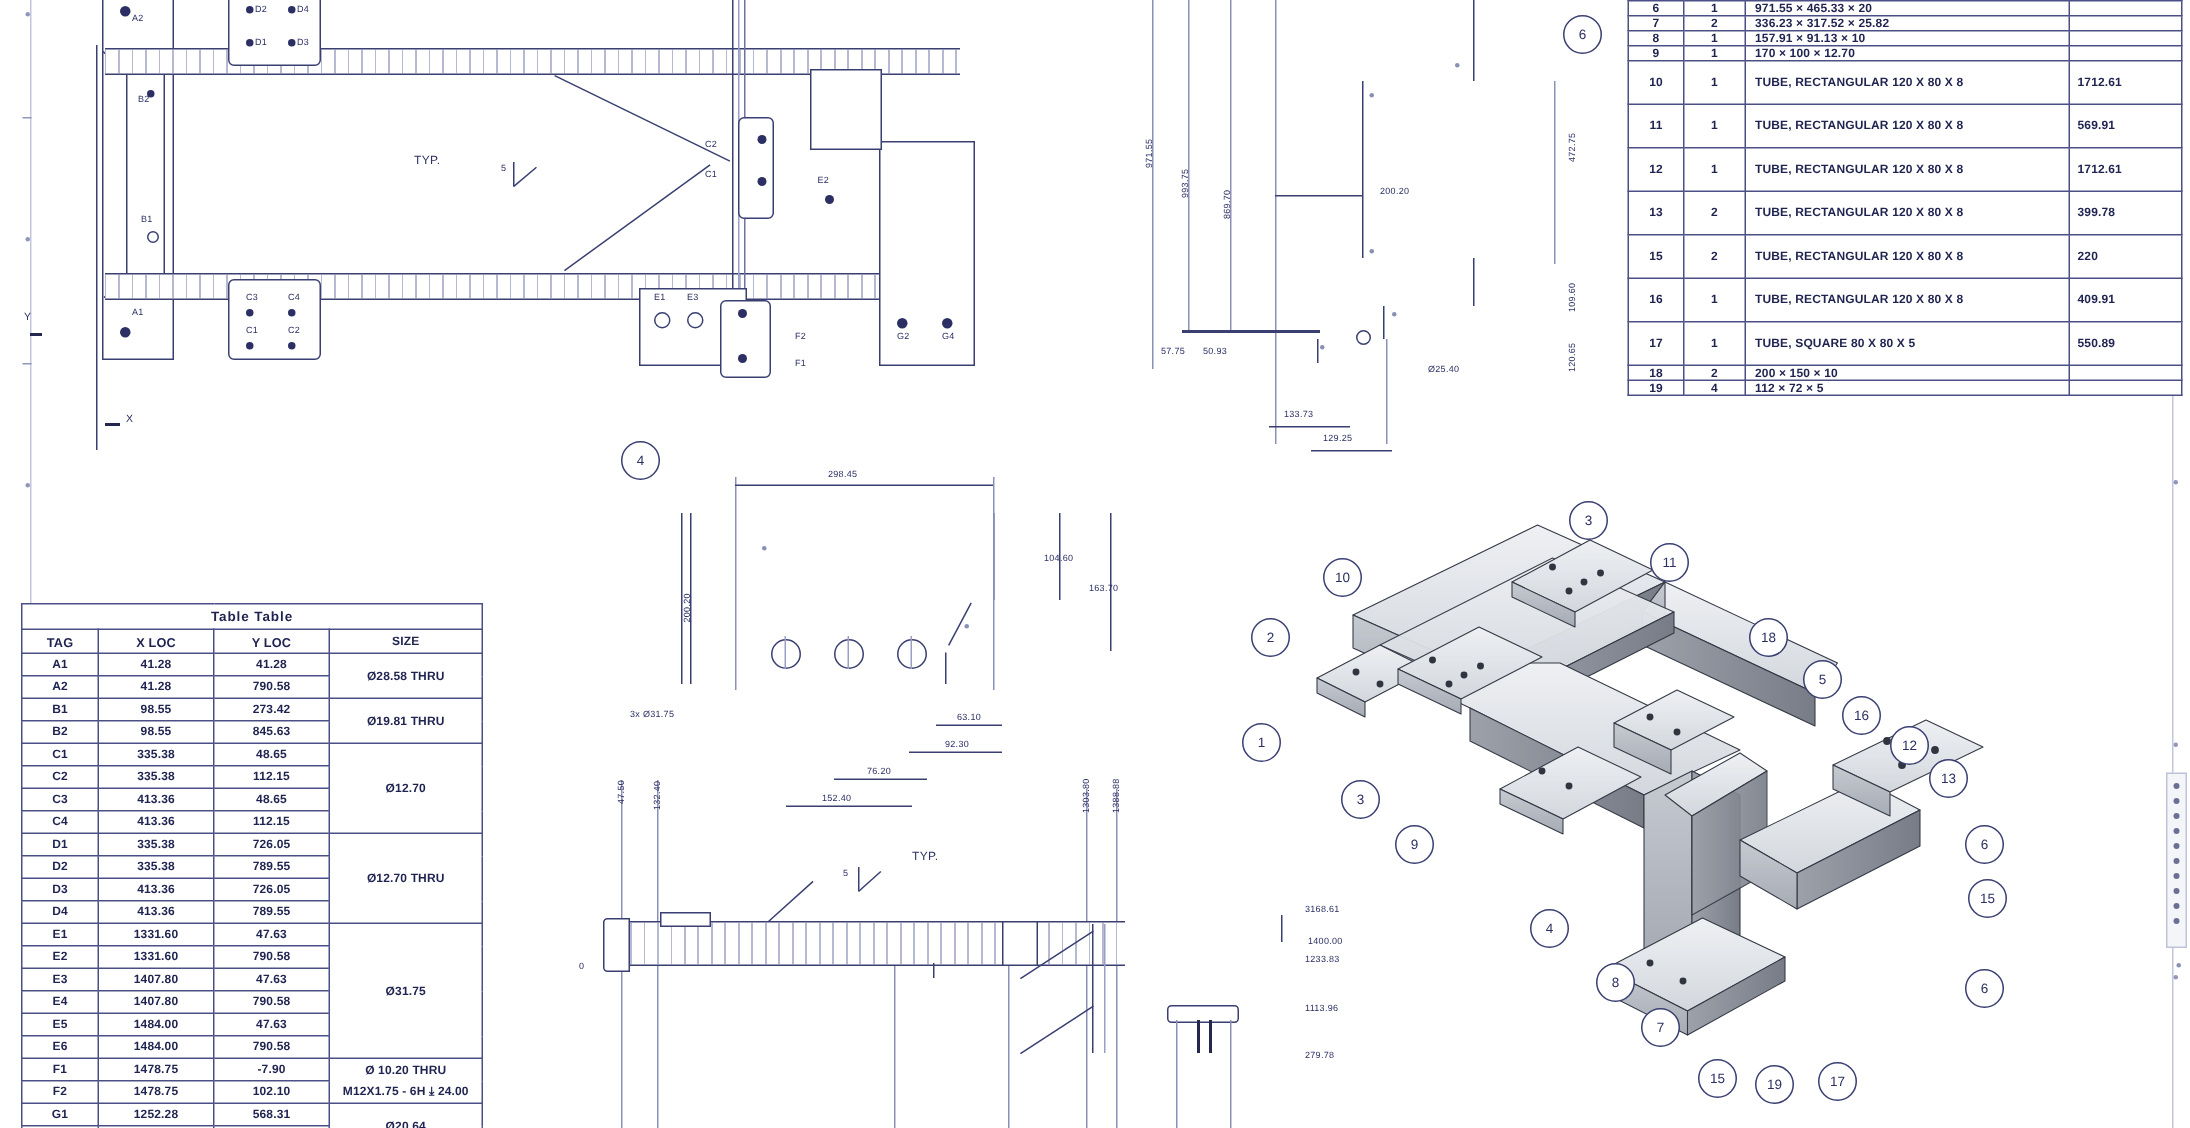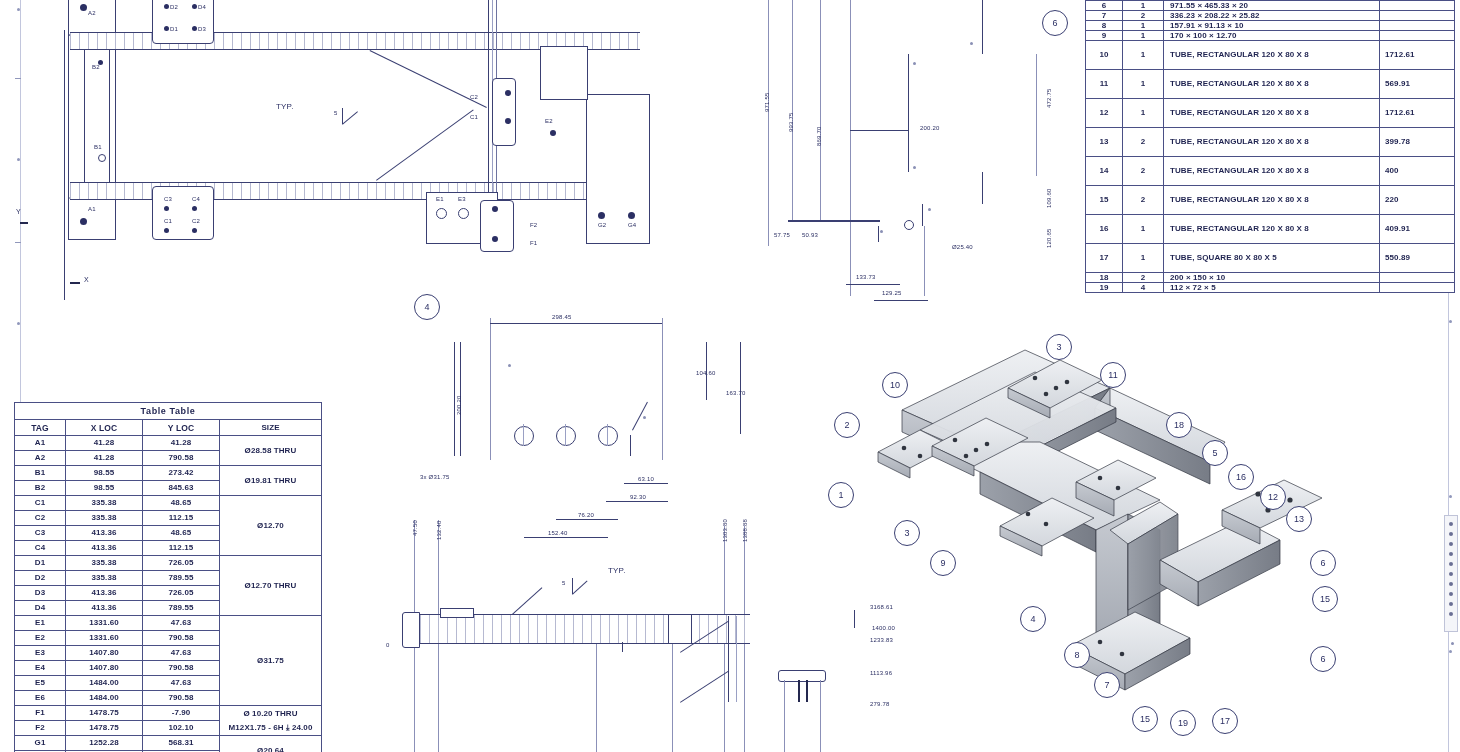--- a/index.html
+++ b/index.html
@@ -555,21 +555,21 @@
         </tr>
         <tr>
           <td class="c-item">6</td>
           <td class="c-qty">1</td>
           <td class="c-desc">971.55 × 465.33 × 20</td>
           <td class="c-len"></td>
         </tr>
         <tr>
           <td class="c-item">7</td>
           <td class="c-qty">2</td>
-          <td class="c-desc">336.23 × 208.22 × 25.82</td>
+          <td class="c-desc">336.23 × 317.52 × 25.82</td>
           <td class="c-len"></td>
         </tr>
         <tr>
           <td class="c-item">8</td>
           <td class="c-qty">1</td>
           <td class="c-desc">157.91 × 91.13 × 10</td>
           <td class="c-len"></td>
         </tr>
         <tr>
           <td class="c-item">9</td>
@@ -593,26 +593,20 @@
           <td class="c-item">12</td>
           <td class="c-qty">1</td>
           <td class="c-desc">TUBE, RECTANGULAR 120 X 80 X 8</td>
           <td class="c-len">1712.61</td>
         </tr>
         <tr class="tall">
           <td class="c-item">13</td>
           <td class="c-qty">2</td>
           <td class="c-desc">TUBE, RECTANGULAR 120 X 80 X 8</td>
           <td class="c-len">399.78</td>
-        </tr>
-        <tr class="tall">
-          <td class="c-item">14</td>
-          <td class="c-qty">2</td>
-          <td class="c-desc">TUBE, RECTANGULAR 120 X 80 X 8</td>
-          <td class="c-len">400</td>
         </tr>
         <tr class="tall">
           <td class="c-item">15</td>
           <td class="c-qty">2</td>
           <td class="c-desc">TUBE, RECTANGULAR 120 X 80 X 8</td>
           <td class="c-len">220</td>
         </tr>
         <tr class="tall">
           <td class="c-item">16</td>
           <td class="c-qty">1</td>

